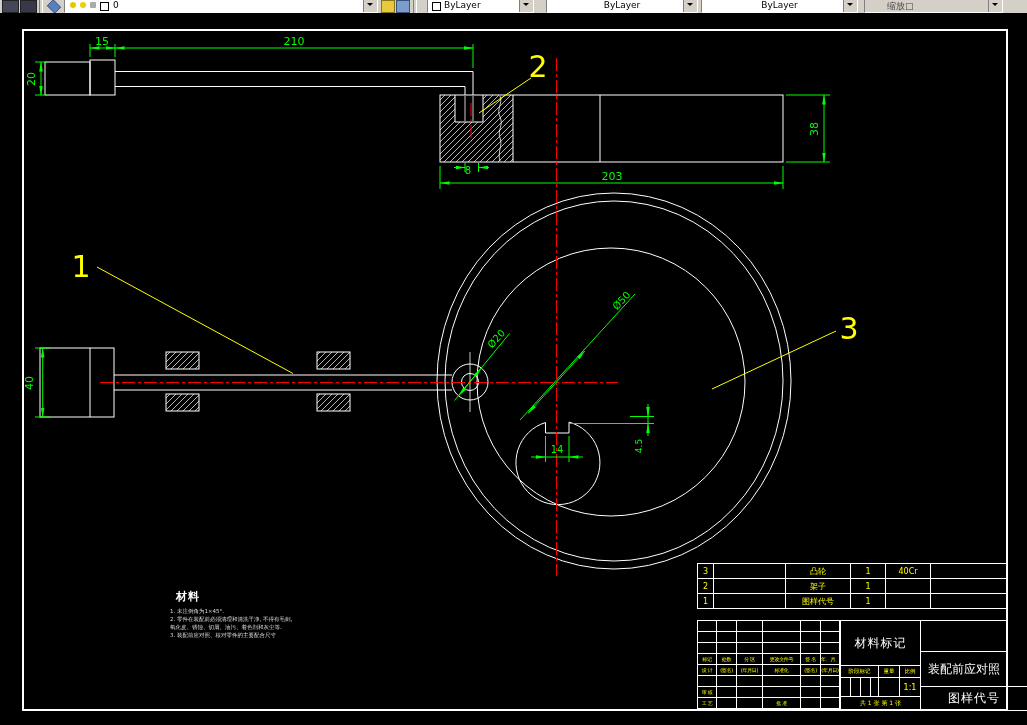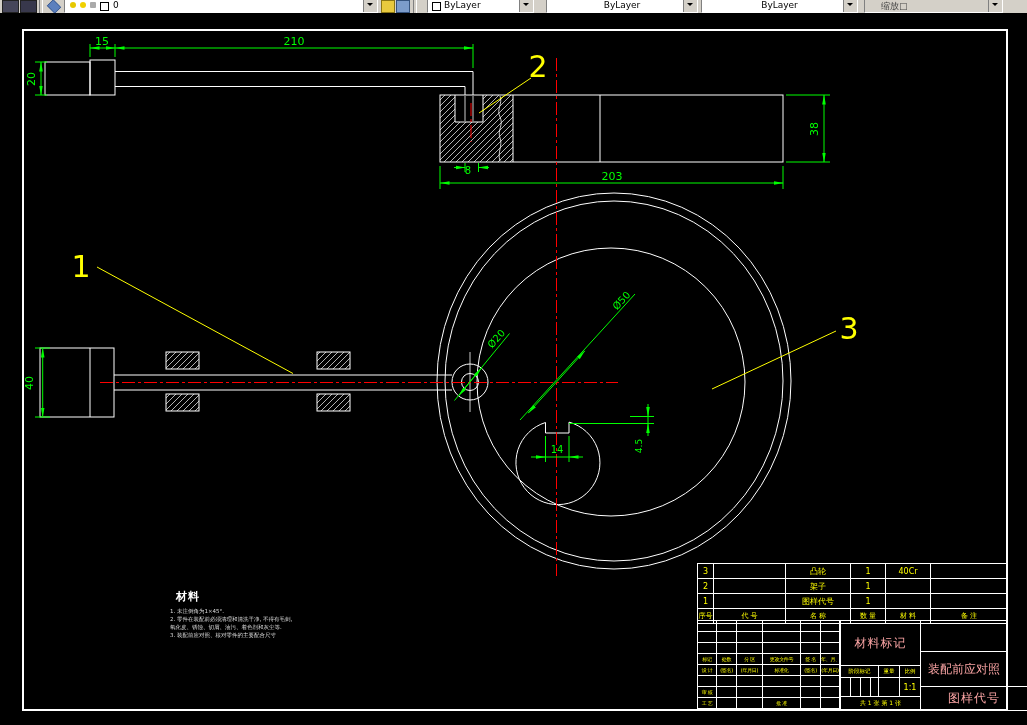--- a/index.html
+++ b/index.html
@@ -29,21 +29,21 @@
   table{border-collapse:collapse;table-layout:fixed;}
   td{border:1px solid #fff;color:#ffff00;text-align:center;vertical-align:middle;
      overflow:hidden;white-space:nowrap;padding:0;}
   #bom{position:absolute;left:697px;top:563px;width:311px;font-size:8px;}
   #bom td{height:14px;}
   #sig{position:absolute;left:0;top:0;width:143px;font-size:5px;}
   #sig td{height:10px;letter-spacing:-0.3px;}
   #titleblock{position:absolute;left:697px;top:620px;width:311px;height:91px;}
   .cellbox{position:absolute;border:1px solid #fff;box-sizing:border-box;display:flex;
     align-items:center;justify-content:center;color:#ffff00;overflow:hidden;white-space:nowrap;}
-  .bigwhite{color:#fca5a5;font-size:12px;letter-spacing:1px;}
+  .bigwhite{color:#ffffff;font-size:12px;letter-spacing:1px;}
 </style>
 </head>
 <body>
 
 <div id="toolbar">
   <div class="tbicon" style="left:2px;width:15px;background:#46465a;border:1px solid #222;"></div>
   <div class="tbicon" style="left:20px;width:15px;background:#38384c;border:1px solid #222;"></div>
   <div class="sep" style="left:39px;"></div>
   <div class="tbicon" style="left:46px;width:14px;background:#5b7fbd;transform:rotate(45deg) scale(.7);border:1px solid #2c4a7c;"></div>
 
@@ -66,21 +66,21 @@
   </div>
   <div class="combo" style="left:546px;width:152px;">
     <span class="ctext centered">ByLayer</span>
     <span class="arrowbtn"></span>
   </div>
   <div class="combo" style="left:701px;width:157px;">
     <span class="ctext centered">ByLayer</span>
     <span class="arrowbtn"></span>
   </div>
   <div class="combo disabled" style="left:864px;width:139px;">
-    <span class="ctext" style="left:16px;">缩放□</span>
+    <span class="ctext" style="left:22px;">缩放□</span>
     <span class="arrowbtn"></span>
   </div>
 </div>
 
 <svg id="canvas" viewBox="0 13 1027 712" width="1027" height="712" xmlns="http://www.w3.org/2000/svg">
   <defs>
     <pattern id="hatch" patternUnits="userSpaceOnUse" width="6" height="6">
       <path d="M0,6 L6,0 M-1.5,1.5 L1.5,-1.5 M4.5,7.5 L7.5,4.5" stroke="#fff" stroke-width="0.7"></path>
     </pattern>
     <marker id="ag" orient="auto" markerWidth="10" markerHeight="5" refX="9.5" refY="2.5">
@@ -225,28 +225,20 @@
         <td></td>
   </tr>
   <tr>
     <td>1</td>
         <td></td>
     <td>图样代号</td>
         <td>1</td>
     <td></td>
         <td></td>
   </tr>
-  <tr style="font-size:7px;">
-    <td>序号</td>
-        <td>代  号</td>
-    <td>名  称</td>
-        <td>数 量</td>
-    <td>材  料</td>
-        <td>备  注</td>
-  </tr>
 </tbody>
   </table>
 
 <div id="titleblock">
 
   <table id="sig">
     <colgroup>
         <col style="width:19px">
         <col style="width:20px">
         <col style="width:26px">

